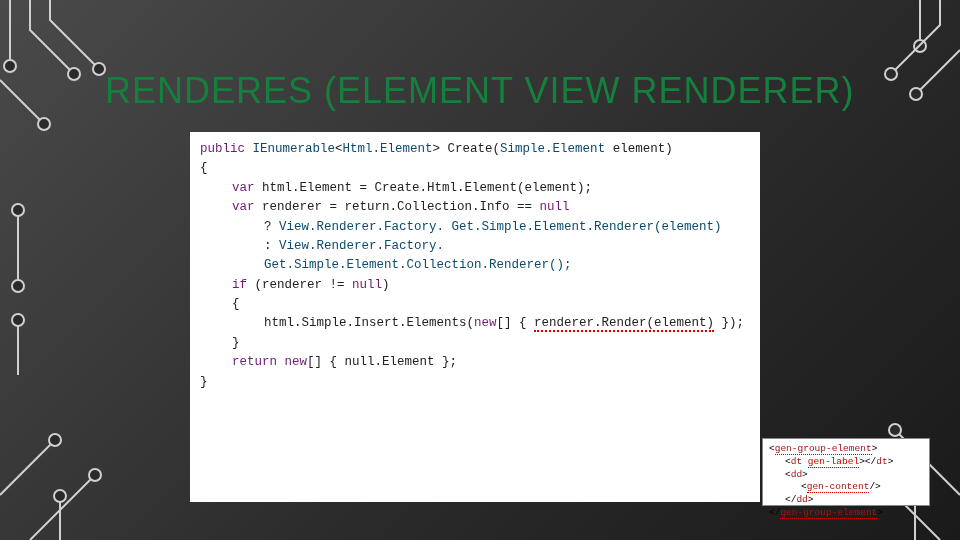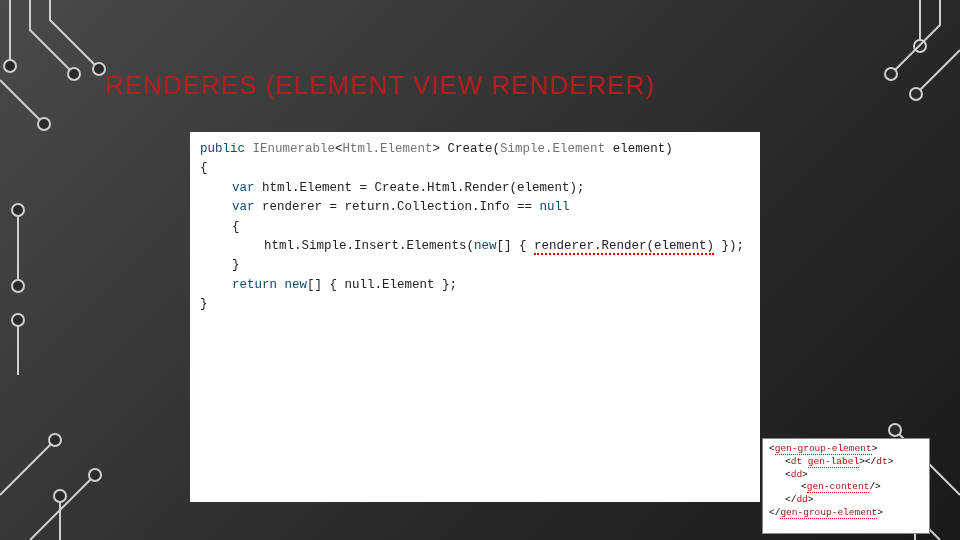--- a/index.html
+++ b/index.html
@@ -15,62 +15,62 @@
   .circuit-tl { top: 0; left: 0; }
   .circuit-l  { top: 200px; left: 0; }
   .circuit-bl { bottom: 0; left: 0; }
   .circuit-tr { top: 0; right: 0; }
   .circuit-br { bottom: 0; right: 0; }
 
   .title {
     position: absolute;
     top: 70px;
     left: 105px;
-    color: #b91c1c;
-    font-size: 26px;
+    color: #15803d;
+    font-size: 36px;
     font-weight: 300;
     letter-spacing: 1px;
   }
 
   .codebox {
     position: absolute;
     top: 132px;
     left: 190px;
     width: 570px;
     height: 370px;
     background: #fff;
     padding: 8px 10px;
     font-family: Consolas, "Courier New", monospace;
     font-size: 12.5px;
     line-height: 1.55;
     color: #222;
     overflow: hidden;
   }
-  .kw   { color: #0c4a6e; }
-  .type { color: #737373; }
+  .kw   { color: #701a75; }
+  .type { color: #0c4a6e; }
   .err  { border-bottom: 2px dotted #d00000; text-align: center; }
   .errg { border-bottom: 2px dotted #1a8a1a; }
   .collapse {
     display: inline-block;
     border: 1px solid #999;
     background: #f0f0f0;
     padding: 0 4px;
     font-size: 11px;
     color: #555;
     border-radius: 2px;
     vertical-align: middle;
     letter-spacing: 2px;
   }
 
   .snippet {
     position: absolute;
     top: 438px;
     left: 762px;
     width: 168px;
-    height: 96px;
+    height: 68px;
     background: #fff;
     border: 1px solid #888;
     padding: 4px 6px;
     font-family: Consolas, "Courier New", monospace;
     font-size: 9.5px;
     line-height: 1.35;
   }
   .tag   { color: #a31515; }
   .attr  { color: #d00000; }
   .errr  { border-bottom: 1.5px dotted #d00000; }
@@ -118,24 +118,27 @@
     <path d="M34 84 L100 150"></path>
   <circle class="node" cx="75" cy="100" r="6"></circle>
     <path d="M75 106 L75 150"></path>
 </svg>
 
 <h1 class="title">RENDERES (ELEMENT VIEW RENDERER)</h1>
 
 <div class="codebox">
 <div><span class="kw">public</span> <span class="type">IEnumerable</span><span>&lt;</span><span class="type">Html.Element</span><span>&gt;</span><span> Create(</span><span class="type">Simple.Element</span><span> element)</span></div>
 <div><span>{</span></div>
-<div style="padding-left:32px"><span class="kw">var</span><span> html.Element = Create.Html.Render(element);</span></div>
+<div style="padding-left:32px"><span class="kw">var</span><span> html.Element = Create.Html.Element(element);</span></div>
 <div></div>
 <div style="padding-left:32px"><span class="kw">var</span><span> renderer = return.Collection.Info == </span><span class="kw">null</span></div>
+<div style="padding-left:64px"><span>? </span><span class="type">View.Renderer.Factory. Get.Simple.Element.Renderer(element)</span></div>
+<div style="padding-left:64px"><span>: </span><span class="type">View.Renderer.Factory. Get.Simple.Element.Collection.Renderer();</span></div>
 <div></div>
+<div style="padding-left:32px"><span class="kw">if</span><span> (renderer != </span><span class="kw">null</span><span>)</span></div>
 <div style="padding-left:32px"><span>{</span></div>
 <div style="padding-left:64px"><span>html.Simple.Insert.Elements(</span><span class="kw">new</span><span>[] { </span><span class="err">renderer.Render(element)</span><span> });</span></div>
 <div style="padding-left:32px"><span>}</span></div>
 <div></div>
 <div style="padding-left:32px"><span class="kw">return</span><span class="kw"> new</span><span>[] { null.Element };</span></div>
 <div><span>}</span></div>
 <div></div>
 </div>
 
 <div class="snippet">

